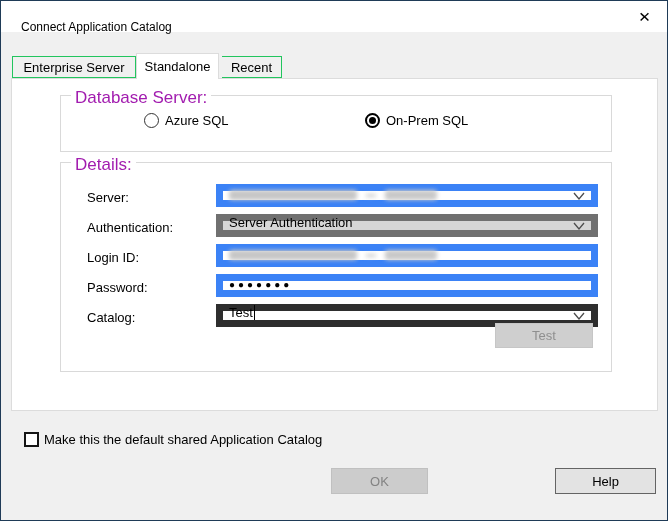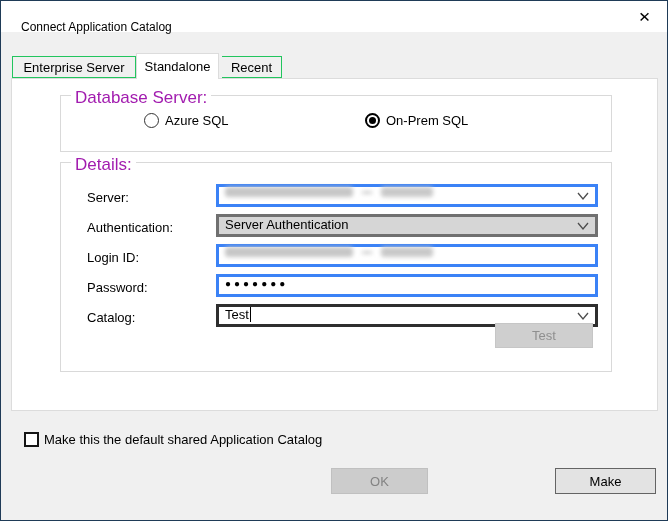--- a/index.html
+++ b/index.html
@@ -37,21 +37,21 @@
   .radio-onprem{left:304px;}
   .radio-circle{width:15px;height:15px;border-radius:50%;border:1px solid #333;background:#fff;
     display:flex;align-items:center;justify-content:center;}
   .radio-circle.sel{border:2px solid #000;}
   .radio-dot{width:7px;height:7px;border-radius:50%;background:#000;}
   .radio-label{font-size:13px;color:#000;}
 
   
   .f-label{position:absolute;left:26px;font-size:13px;color:#000;}
   .field{position:absolute;left:155px;width:382px;height:23px;background:#fff;
-    border:3px solid #3b82f6;display:flex;align-items:flex-start;padding:0 6px;font-size:13px;color:#000;}
+    border:7px solid #3b82f6;display:flex;align-items:flex-end;padding:0 6px;font-size:13px;color:#000;}
   .combo{padding-right:26px;}
   .chev{position:absolute;right:6px;top:50%;margin-top:-4px;width:12px;height:9px;}
   .chev svg{display:block;}
   .auth-field{background:#d6d6d6;border-color:#707070;}
   .catalog-field{border-color:#2e2e2e;}
   .redacted{display:flex;align-items:center;gap:9px;filter:blur(2px);}
   .redacted .blob1{width:128px;height:10px;background:#c6c6c6;border-radius:3px;}
   .redacted .dash{width:10px;height:3px;background:#cdcdcd;}
   .redacted .blob2{width:52px;height:10px;background:#c9c9c9;border-radius:3px;}
   .pw{font-size:10px;letter-spacing:3px;color:#000;margin-top:1px;}
@@ -172,16 +172,16 @@
 
   <div class="chk-row">
     <div class="chk-box"></div>
     <div class="chk-label">Make this the default shared Application Catalog</div>
   </div>
 
   <div class="btn ok-btn">
     <span>OK</span>
   </div>
   <div class="btn help-btn">
-    <span>Make</span>
+    <span>Help</span>
   </div>
 
 </div>
 
 </body></html>

